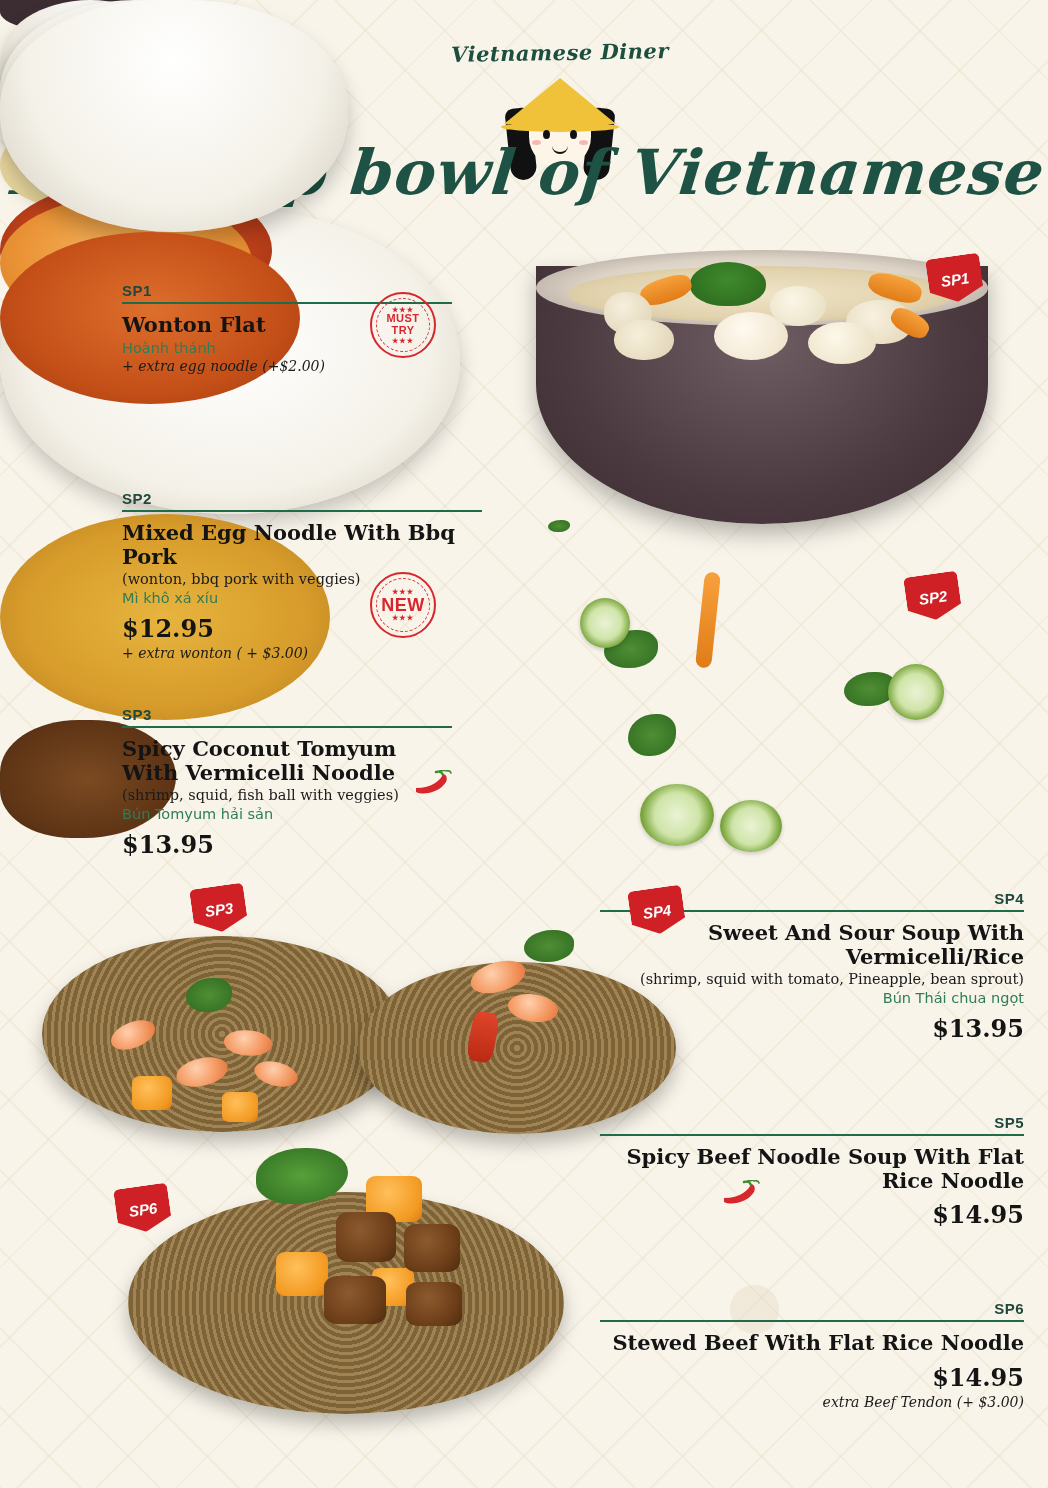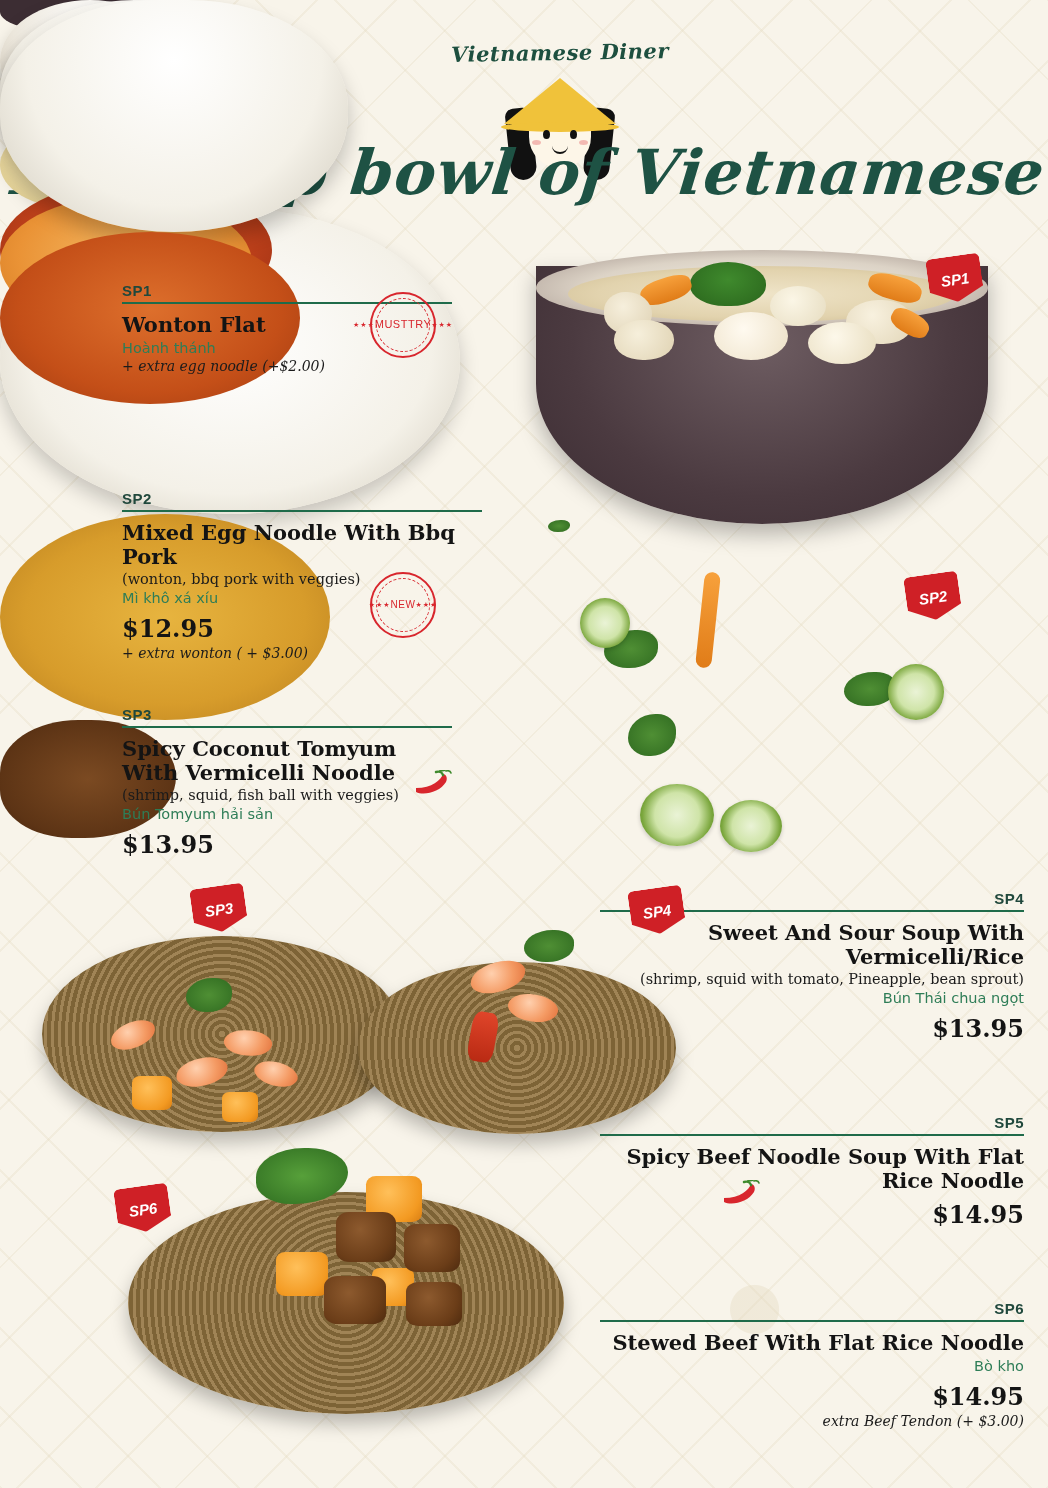--- a/index.html
+++ b/index.html
@@ -211,38 +211,38 @@
 
   
   .stamp {
     position: absolute;
     width: 62px;
     height: 62px;
     border-radius: 50%;
     border: 2px solid #d8262d;
     color: #d8262d;
     font-family: "Liberation Sans", sans-serif;
-    font-weight: normal;
+    font-weight: bold;
     display: flex;
-    flex-direction: row;
+    flex-direction: column;
     align-items: center;
     justify-content: center;
     line-height: 1.05;
   }
   .stamp:after {
     content: "";
     position: absolute;
     inset: 4px;
     border: 1px dashed #d8262d;
     border-radius: 50%;
   }
   .stamp .l1 { font-size: 11px; letter-spacing: 0.5px; }
   .stamp .l2 { font-size: 11px; letter-spacing: 0.5px; }
   .stamp .stars { font-size: 7px; letter-spacing: 1px; }
-  .stamp.new .l1 { font-size: 10px; }
+  .stamp.new .l1 { font-size: 18px; }
 
   .chili {
     position: absolute;
     width: 42px;
     height: 26px;
   }
 
   
   .tag {
     position: absolute;
@@ -567,18 +567,17 @@
     <path d="M6 22 C14 26 30 22 36 12 C38 8 36 4 33 4 C31 10 22 18 6 18 Z" fill="#d8262d"></path>
     <path d="M33 5 C32 2 29 1 26 2" stroke="#3f8a2d" stroke-width="2.4" fill="none" stroke-linecap="round"></path>
     <path d="M30 1 L35 0" stroke="#3f8a2d" stroke-width="2" stroke-linecap="round"></path>
     <path d="M36 1 q4 -1 5 2" stroke="#3f8a2d" stroke-width="1.6" fill="none" stroke-linecap="round"></path>
   </svg>
 
   <div class="item right-align" style="left:600px;top:1300px;width:424px;">
     <div class="sp-code">SP6</div>
     <div class="rule"></div>
     <div class="dish-name">Stewed Beef With Flat Rice Noodle</div>
-    <div class="dish-viet">Bò kho</div>
     <div class="dish-price">$14.95</div>
     <div class="dish-extra">extra Beef Tendon (+ $3.00)</div>
   </div>
 
 </div>
 
 </body></html>

